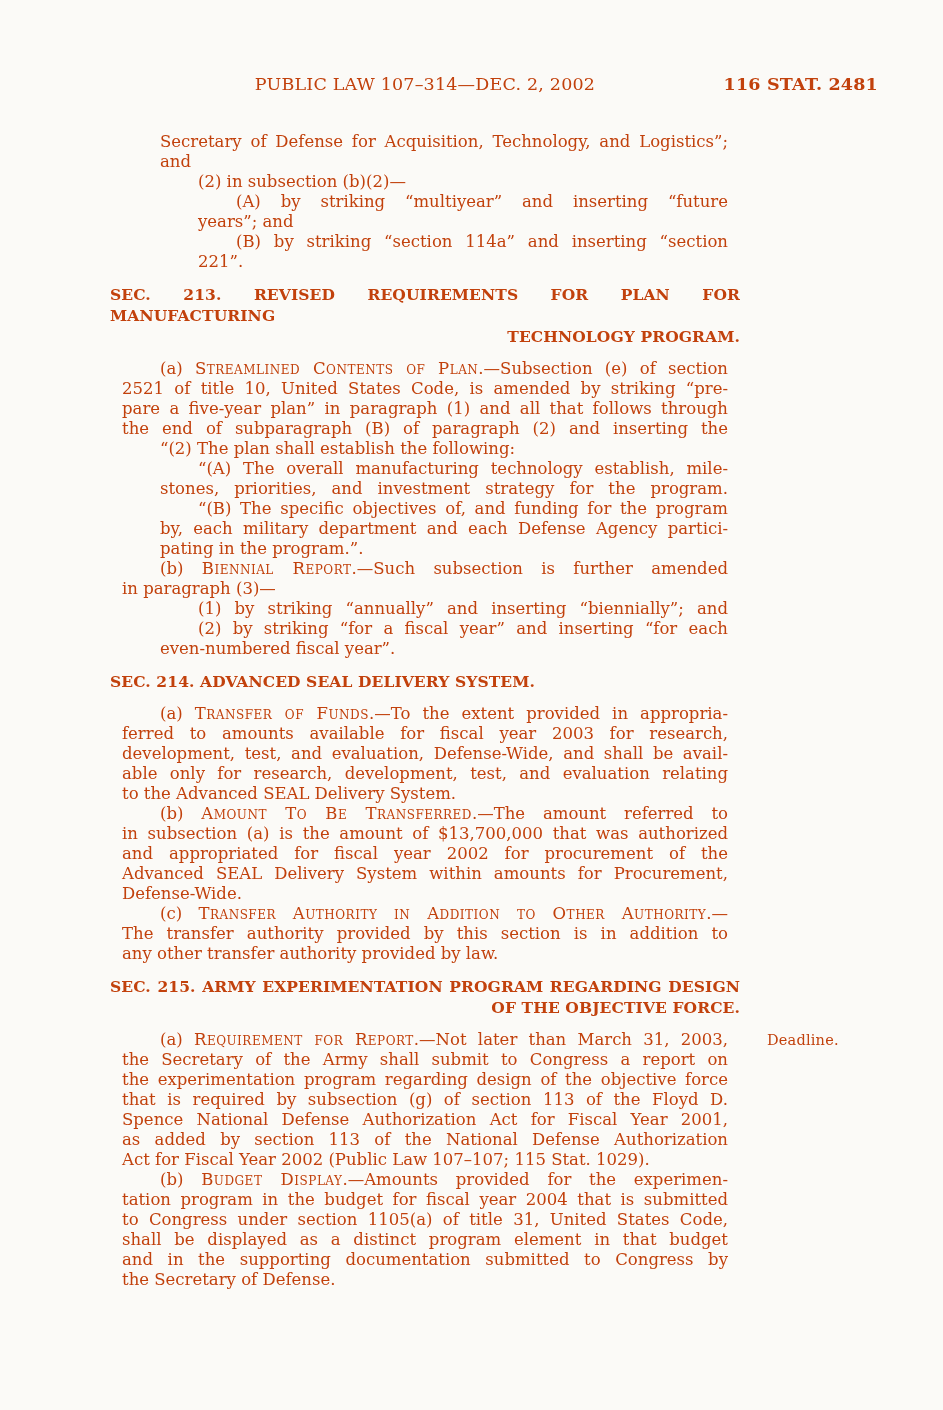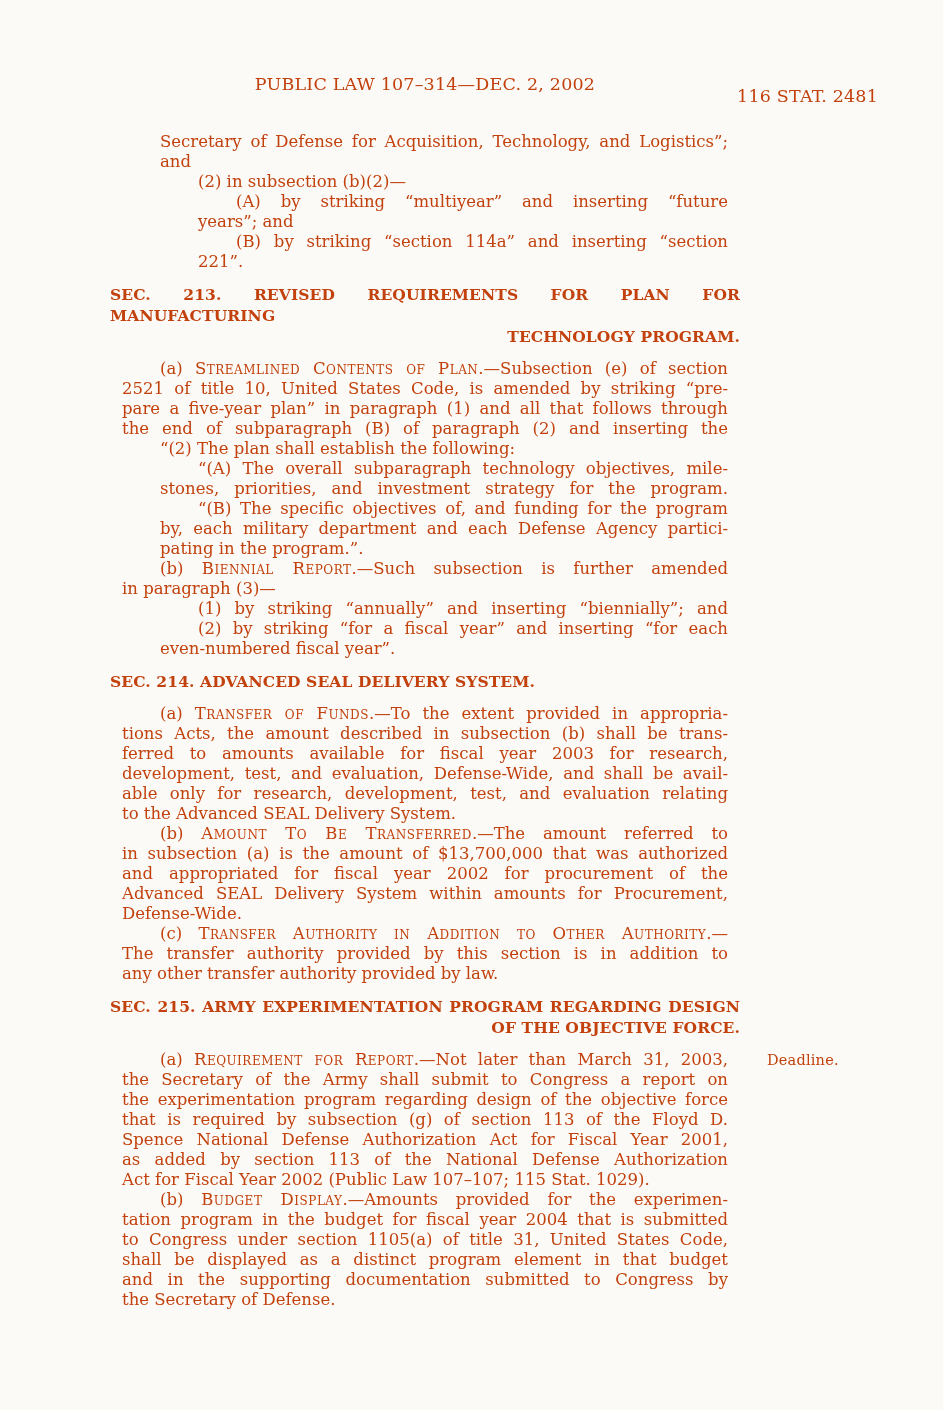--- a/index.html
+++ b/index.html
@@ -10,22 +10,22 @@
     color:#c2410c;
     font-family:"DejaVu Serif", serif;
     overflow:hidden;
   }
   .header{position:absolute;top:74px;left:110px;width:768px;height:24px;}
   .header .hleft{
     position:absolute;left:0;top:0;width:630px;
     text-align:center;font-size:17.5px;letter-spacing:.2px;font-weight:500;
   }
   .header .hright{
-    position:absolute;right:0;top:12px;
-    font-size:17.5px;letter-spacing:.2px;font-weight:400;white-space:nowrap;
+    position:absolute;right:0;top:0;
+    font-size:17.5px;letter-spacing:.2px;font-weight:700;white-space:nowrap;
   }
   .content{position:absolute;top:120px;left:110px;width:630px;}
   .block{margin:12px;}
   .block.heading{margin:8px 0 5px 0;}
   .line{
     position:relative;
     font-size:16.5px;line-height:20px;
     white-space:normal;
   }
   .heading .line{
@@ -65,37 +65,36 @@
       <div class="block heading">
         <div class="line ind0 just"><span>SEC. 213. REVISED REQUIREMENTS FOR PLAN FOR MANUFACTURING</span></div>
         <div class="line indh"><span>TECHNOLOGY PROGRAM.</span></div>
       </div>
       <div class="block para">
         <div class="line ind1 just"><span>(a) </span><span class="sc">Streamlined Contents of Plan</span><span>.—Subsection (e) of section</span></div>
         <div class="line ind0 just"><span>2521 of title 10, United States Code, is amended by striking “pre-</span></div>
         <div class="line ind0 just"><span>pare a five-year plan” in paragraph (1) and all that follows through</span></div>
         <div class="line ind0 just"><span>the end of subparagraph (B) of paragraph (2) and inserting the</span></div>
         <div class="line ind1"><span>“(2) The plan shall establish the following:</span></div>
-        <div class="line ind2 just"><span>“(A) The overall subparagraph technology objectives, mile-</span></div>
+        <div class="line ind2 just"><span>“(A) The overall manufacturing technology establish, mile-</span></div>
         <div class="line ind1 just"><span>stones, priorities, and investment strategy for the program.</span></div>
         <div class="line ind2 just"><span>“(B) The specific objectives of, and funding for the program</span></div>
         <div class="line ind1 just"><span>by, each military department and each Defense Agency partici-</span></div>
         <div class="line ind1"><span>pating in the program.”.</span></div>
         <div class="line ind1 just"><span>(b) </span><span class="sc">Biennial Report</span><span>.—Such subsection is further amended</span></div>
         <div class="line ind0"><span>in paragraph (3)—</span></div>
         <div class="line ind2 just"><span>(1) by striking “annually” and inserting “biennially”; and</span></div>
         <div class="line ind2 just"><span>(2) by striking “for a fiscal year” and inserting “for each</span></div>
         <div class="line ind1"><span>even-numbered fiscal year”.</span></div>
       </div>
       <div class="block heading">
         <div class="line ind0"><span>SEC. 214. ADVANCED SEAL DELIVERY SYSTEM.</span></div>
       </div>
       <div class="block para">
         <div class="line ind1 just"><span>(a) </span><span class="sc">Transfer of Funds</span><span>.—To the extent provided in appropria-</span></div>
-        <div class="line ind0 just"><span>tions Acts, the amount described in subsection (b) shall be trans-</span></div>
         <div class="line ind0 just"><span>ferred to amounts available for fiscal year 2003 for research,</span></div>
         <div class="line ind0 just"><span>development, test, and evaluation, Defense-Wide, and shall be avail-</span></div>
         <div class="line ind0 just"><span>able only for research, development, test, and evaluation relating</span></div>
         <div class="line ind0"><span>to the Advanced SEAL Delivery System.</span></div>
         <div class="line ind1 just"><span>(b) </span><span class="sc">Amount To Be Transferred</span><span>.—The amount referred to</span></div>
         <div class="line ind0 just"><span>in subsection (a) is the amount of $13,700,000 that was authorized</span></div>
         <div class="line ind0 just"><span>and appropriated for fiscal year 2002 for procurement of the</span></div>
         <div class="line ind0 just"><span>Advanced SEAL Delivery System within amounts for Procurement,</span></div>
         <div class="line ind0"><span>Defense-Wide.</span></div>
         <div class="line ind1 just"><span>(c) </span><span class="sc">Transfer Authority in Addition to Other Authority</span><span>.—</span></div>

